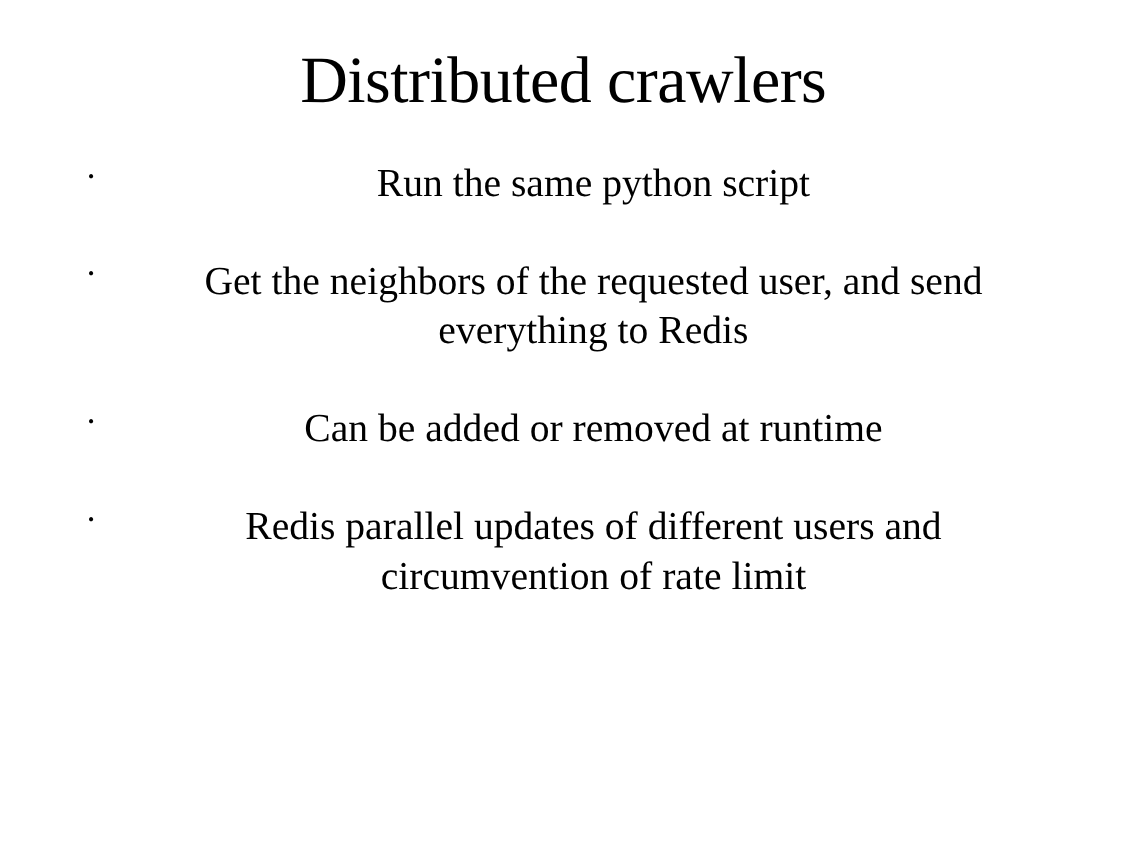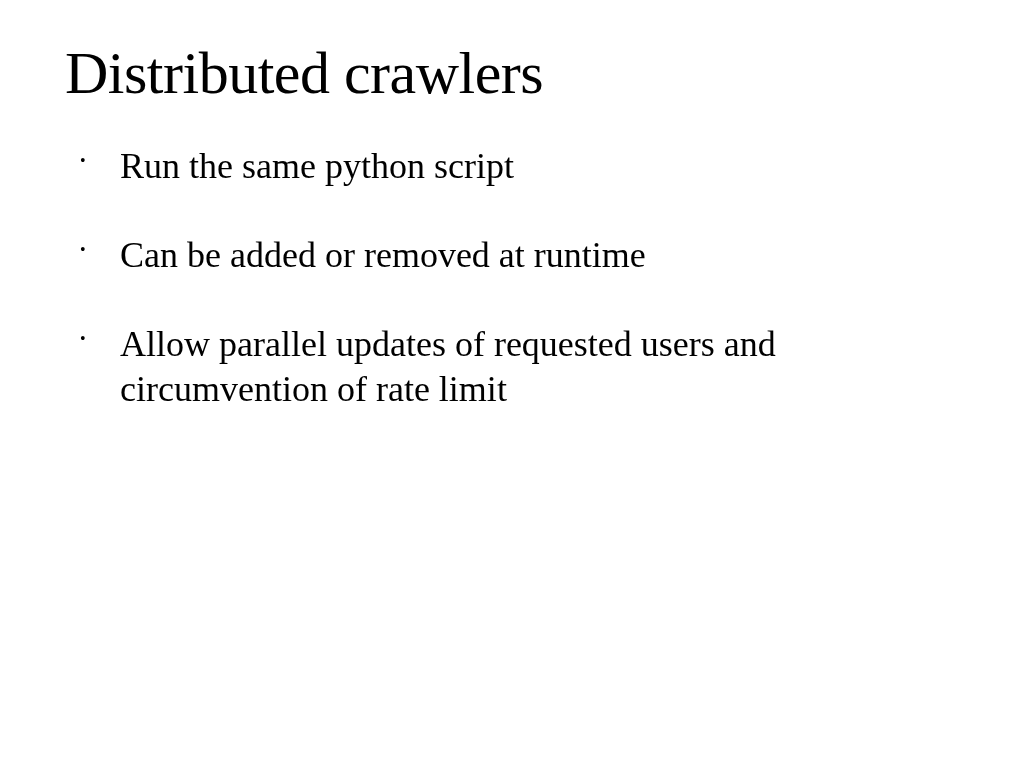--- a/index.html
+++ b/index.html
@@ -1,18 +1,19 @@
 <!DOCTYPE html>
 <html><head>
   <meta charset="utf-8">
   <style>
     * {
       margin: 0;
       padding: 0;
       box-sizing: border-box;
+      text-align: center;
     }
     body {
       width: 1024px;
       height: 768px;
       background: #ffffff;
       font-family: "Times New Roman", Times, serif;
       color: #000000;
       padding: 40px 65px 40px 65px;
       overflow: hidden;
     }
@@ -44,15 +45,16 @@
       color: #000;
     }
   </style>
 </head>
 <body>
 
 <h1 class="title">Distributed crawlers</h1>
 
 <ul class="bullets">
   <li>Run the same python script</li>
+  <li>Get the neighbors of the requested user, and send everything to Redis</li>
   <li>Can be added or removed at runtime</li>
-  <li>Allow parallel updates of requested users and circumvention of rate limit</li>
+  <li>Redis parallel updates of different users and circumvention of rate limit</li>
 </ul>
 
 </body></html>

